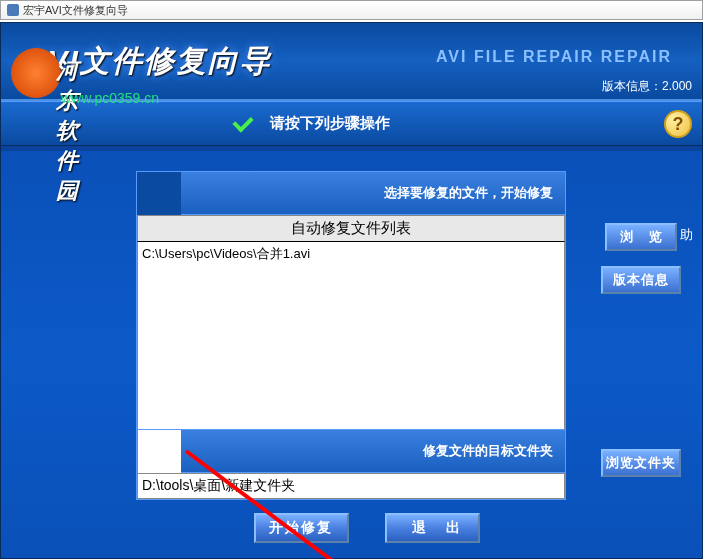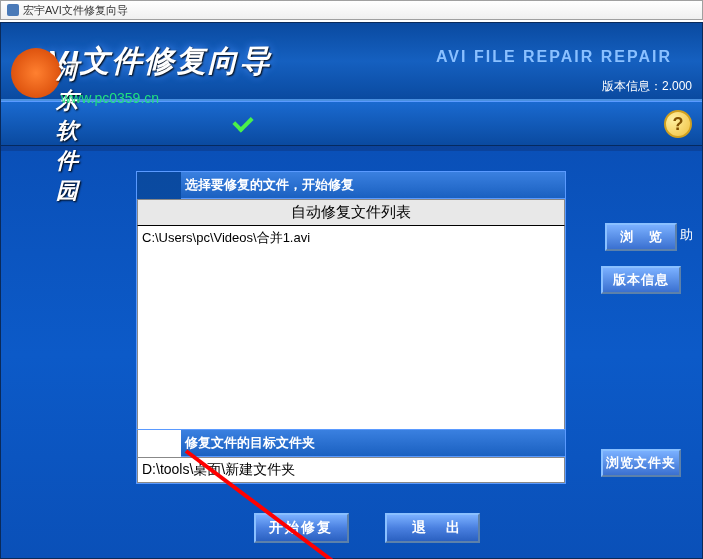--- a/index.html
+++ b/index.html
@@ -143,22 +143,22 @@
       top: 20px;
       width: 430px;
       border: 1px solid #5a9aff;
       background: linear-gradient(to bottom, #0a4aa0, #0c50b0);
     }
     .panel-header {
       background: linear-gradient(to bottom, #3a80e0, #1a60c0);
       color: #fff;
       font-size: 13px;
       font-weight: bold;
-      text-align: left;
-      padding: 4px;
+      text-align: right;
+      padding: 12px;
       border-bottom: 1px solid #5a9aff;
       margin-left: 44px;
     }
     .list-header {
       background: #e8e8e8;
       color: #000;
       font-size: 15px;
       text-align: center;
       padding: 3px;
       border: 1px solid #888;
@@ -308,20 +308,21 @@
   </div>
 
   <div class="header-region">
     <div class="main-title">AVI文件修复向导</div>
     <div class="sub-title">AVI FILE REPAIR REPAIR</div>
     <div class="version-info">版本信息：2.000</div>
   </div>
 
   <div class="instruction-bar">
     <span class="check-icon"></span>
+    <span class="instruction-text">请按下列步骤操作</span>
     <span class="help-icon">?</span>
   </div>
 
   <div class="content-area">
     <div class="help-label">帮 助</div>
 
     <div class="panel">
       <div class="panel-header">选择要修复的文件，开始修复</div>
       <div class="list-header">自动修复文件列表</div>
       <div class="file-list">

